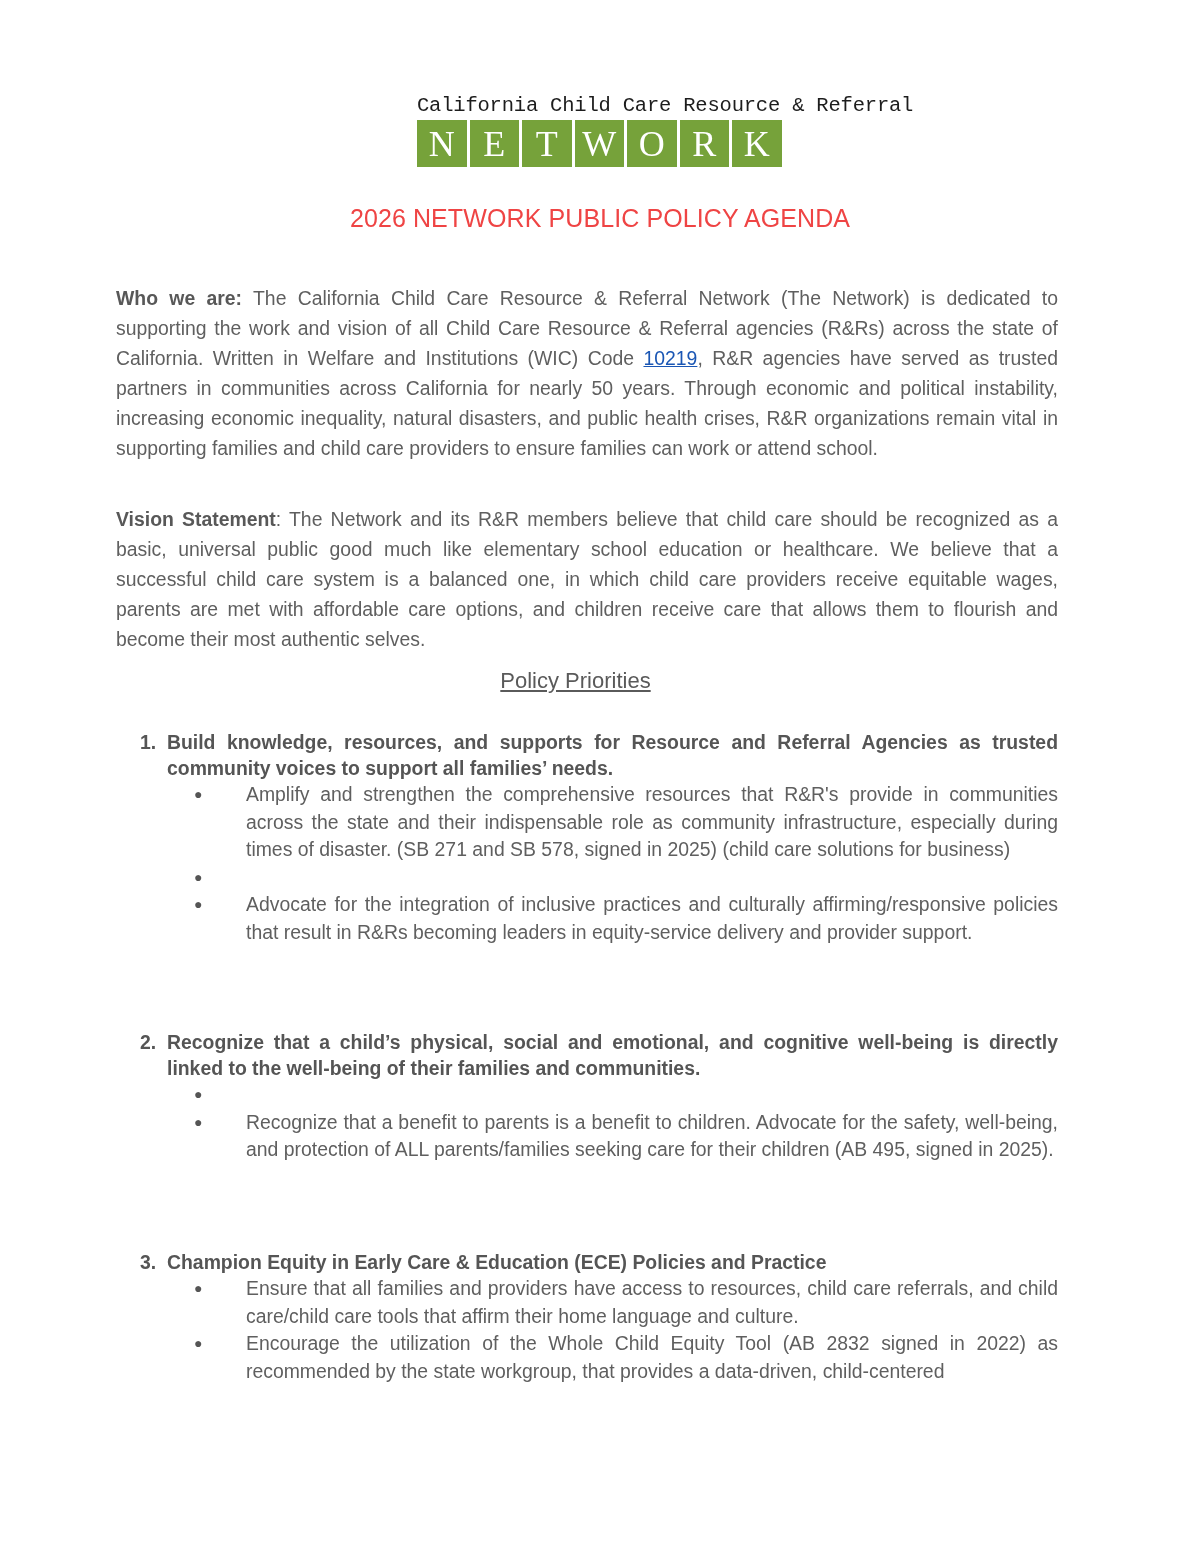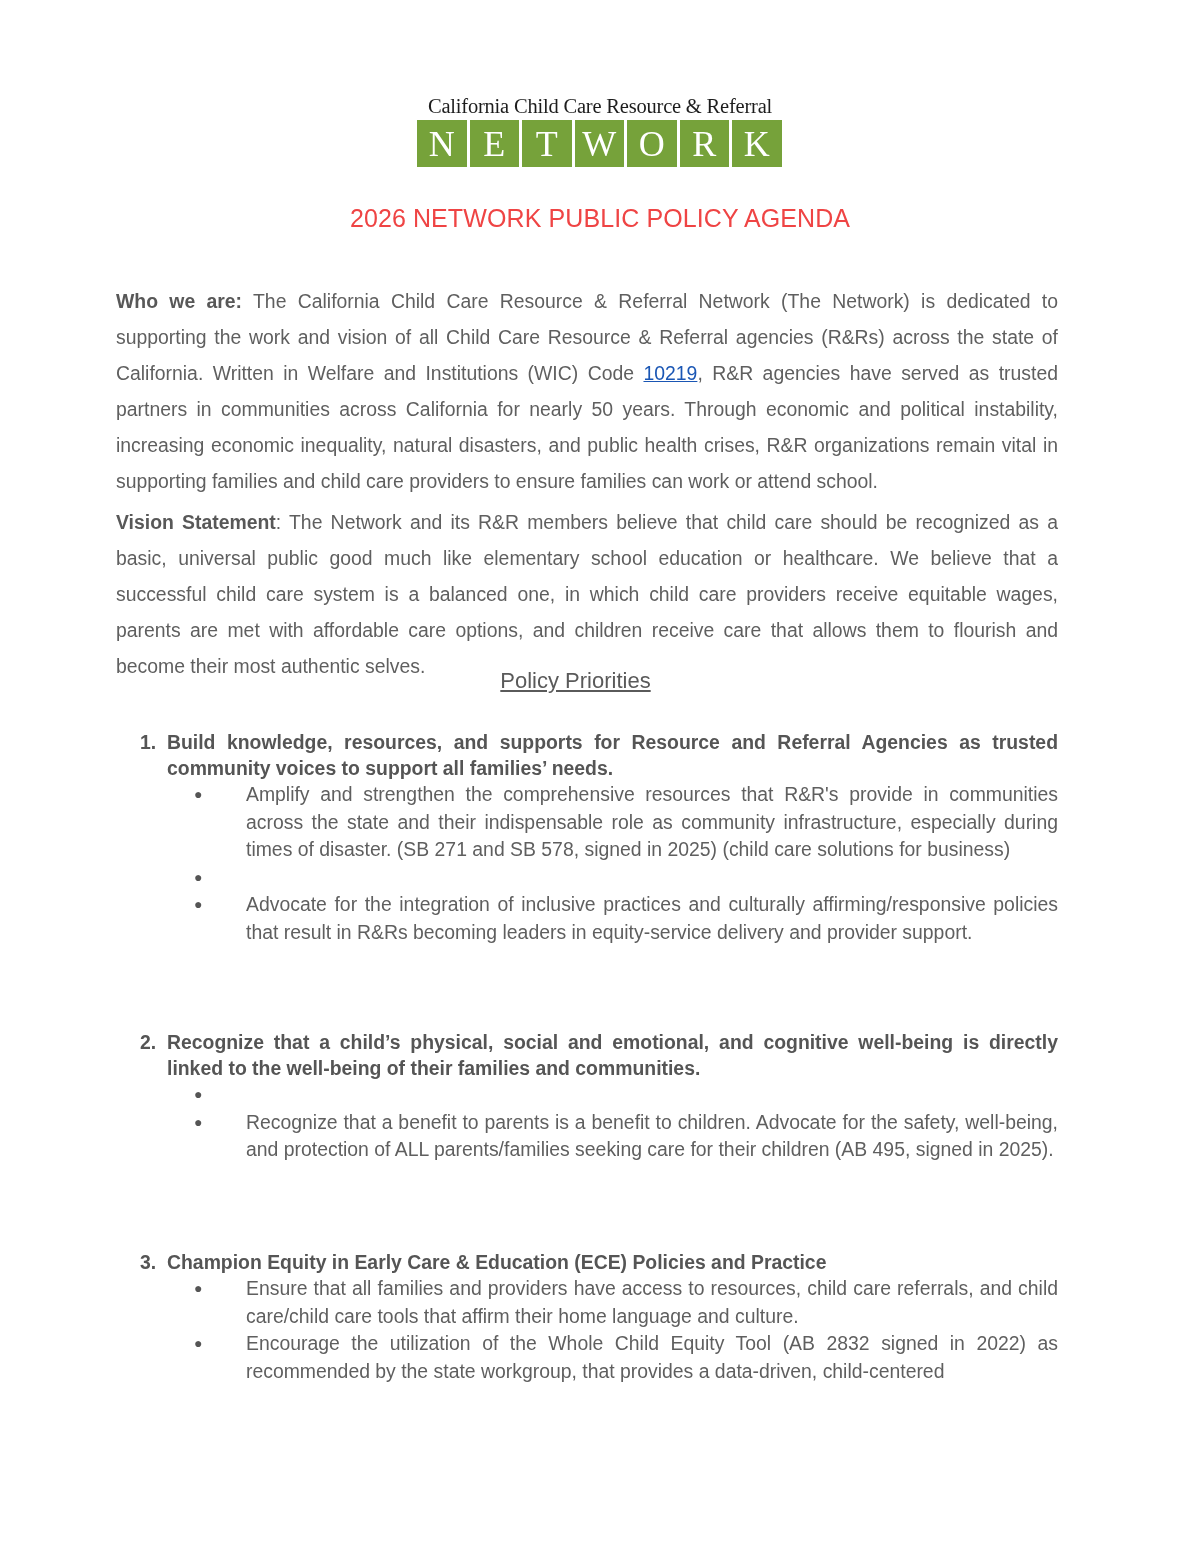--- a/index.html
+++ b/index.html
@@ -2,31 +2,31 @@
 <html><head>
   <meta charset="utf-8">
   <style>
     html, body { margin: 0; padding: 0; background: #ffffff; }
     body { width: 1200px; height: 1553px; position: relative; overflow: hidden;
       font-family: "Liberation Sans", "DejaVu Sans", sans-serif; color: #5f5f5f; }
     .page { position: absolute; left: 0; top: 0; width: 1200px; height: 1553px; }
 
     
     .logo { position: absolute; left: 417px; top: 94px; width: 366px; }
-    .logo-top { font-family: Liberation Serif, serif; font-size: 20.5px;
+    .logo-top { font-family: Liberation Mono, monospace; font-size: 20.5px;
       color: #1d1d1d; text-align: center; letter-spacing: -0.2px; line-height: 24px; white-space: nowrap; }
     .logo-boxes { display: flex; gap: 3px; margin-top: 2px; }
     .logo-box { width: 49.5px; height: 47px; background: #76a23a; color: #ffffff;
       font-family: "Liberation Serif", "DejaVu Serif", serif; font-size: 36px;
       display: flex; align-items: center; justify-content: center; line-height: 1; }
 
     .title { position: absolute; left: 0; top: 204px; width: 1200px; text-align: center;
       font-size: 25px; color: #ef4444; letter-spacing: 0.1px; }
 
-    .para { position: absolute; left: 116px; width: 942px; font-size: 19.4px; line-height: 36px;
+    .para { position: absolute; left: 116px; width: 942px; font-size: 19.4px; line-height: 30px;
       text-align: justify; color: #5f5f5f; }
     .para b { color: #585858; }
     .para a { color: #1a56b4; text-decoration: underline; }
 
     .section-heading { position: absolute; left: 0; top: 668px; width: 1151px; text-align: center;
       font-size: 22px; font-weight: normal; color: #5a5a5a; text-decoration: underline; }
 
     .priority { position: absolute; left: 140px; width: 918px; }
     .priority-head { display: flex; font-weight: bold; font-size: 19.4px; line-height: 26px; color: #555; }
     .priority-num { width: 27px; flex: none; }

